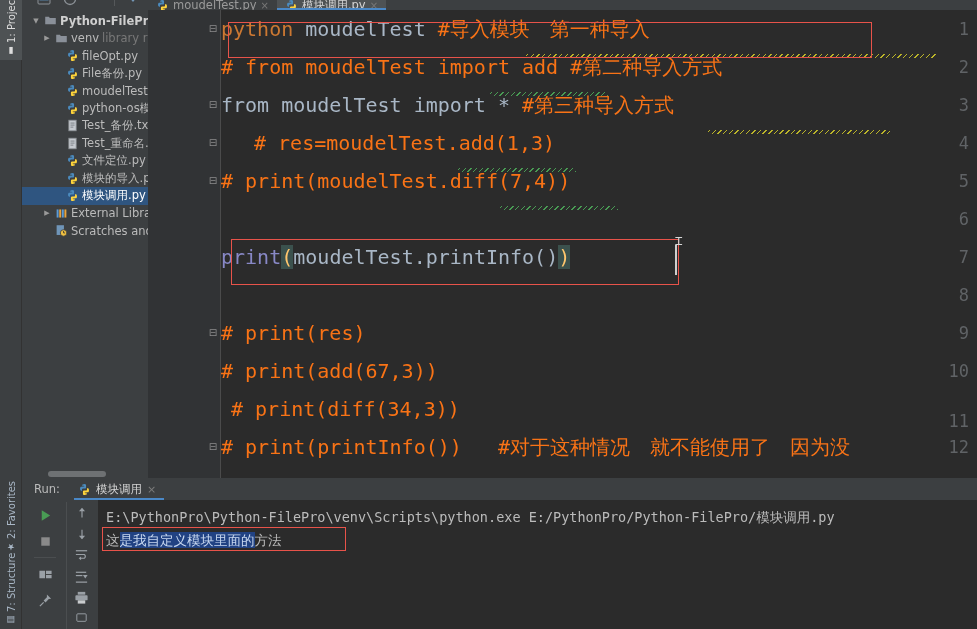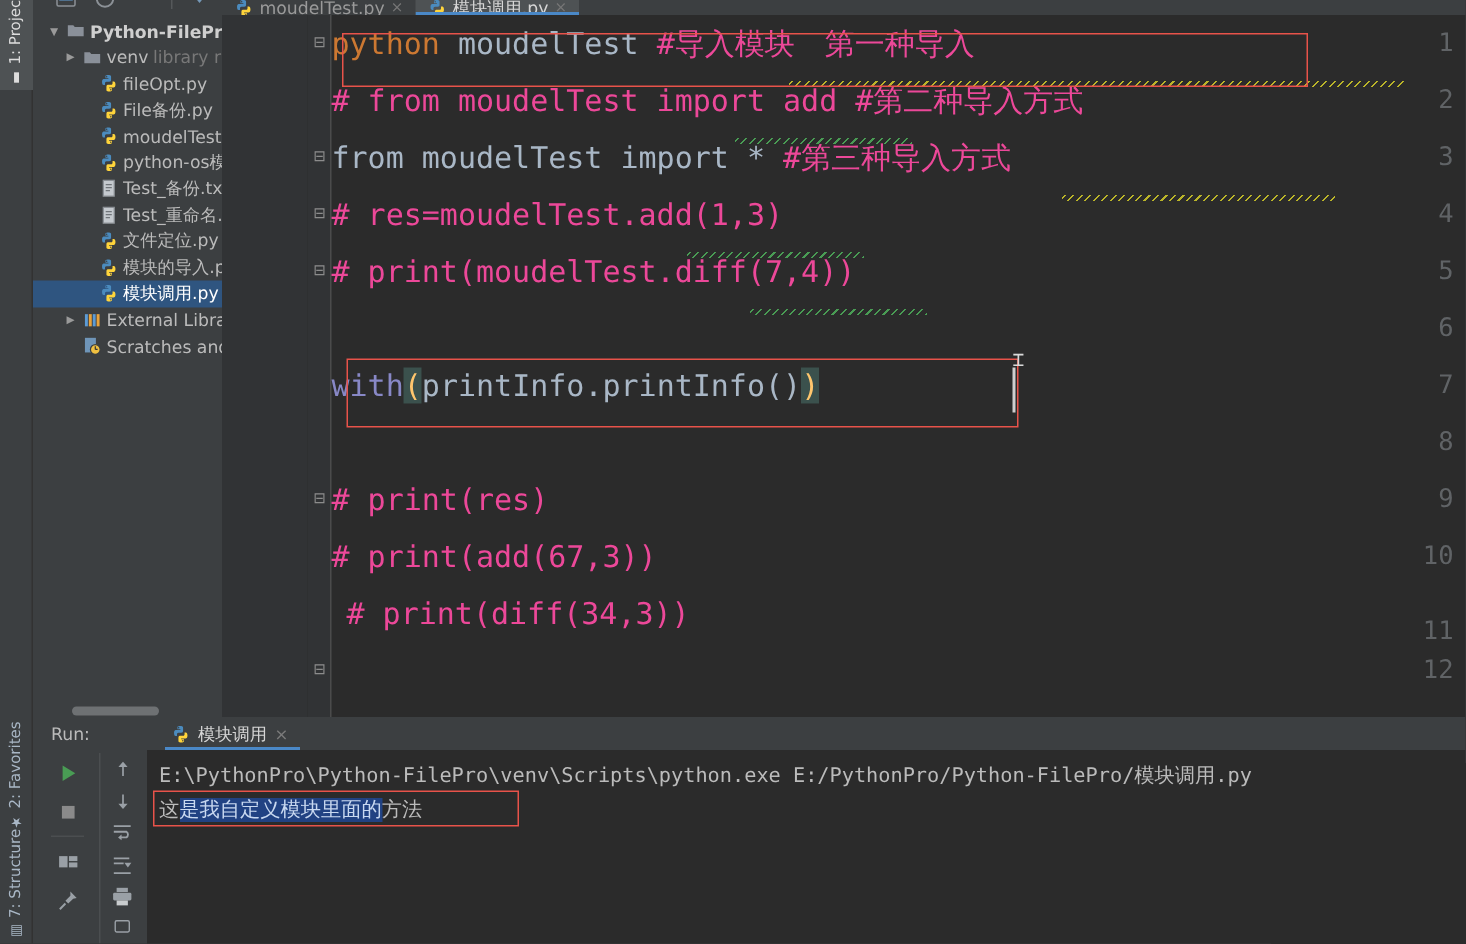--- a/index.html
+++ b/index.html
@@ -109,21 +109,21 @@
     position: absolute; left: 59px; width: 12px; height: 38px;
     line-height: 38px; text-align: center; color: #8C8C8C; font-size: 10px;
   }
   .cline {
     position: absolute; left: 0; height: 38px; line-height: 38px;
     font-family: "DejaVu Sans Mono", "Liberation Mono", monospace;
     font-size: 20px; white-space: pre; color: #A9B7C6;
   }
   .kw   { color: #CC7832; }
   .id   { color: #A9B7C6; }
-  .cmt  { color: #ec4899; }
+  .cmt  { color: #f97316; }
   .fn   { color: #8888C6; }
   .par  { color: #FFC66D; background: #3B514D; }
 
   .squig {
     position: absolute; height: 4px;
     background-image: repeating-linear-gradient(
       135deg, transparent 0 1px, currentColor 1px 2px, transparent 2px 4px);
   }
   .sq-green { color: #499C54; }
   .sq-yellow { color: #BBB529; }
@@ -145,21 +145,21 @@
     background: #323232;
   }
 
   
   .runpanel {
     position: absolute; left: 22px; top: 478px; width: 955px; height: 151px;
     background: #3C3F41;
   }
   .run-head {
     position: absolute; left: 0; top: 0; width: 955px; height: 22px;
-    display: flex; align-items: center; font-size: 11.5px; color: #BBBBBB; gap: 36px;
+    display: flex; align-items: center; font-size: 11.5px; color: #BBBBBB;
   }
   .run-label { padding-left: 12px; }
   .run-tab {
     margin-left: 14px; height: 22px; display: flex; align-items: center;
     gap: 5px; padding: 0 8px 0 4px; position: relative; color: #D6D6D6;
   }
   .run-tab::after {
     content: ""; position: absolute; left: 0; right: 0; bottom: 0;
     height: 2px; background: #4A88C7;
   }
@@ -404,28 +404,29 @@
       <div class="ln" style="top: 114px;">4</div>
       <div class="ln" style="top: 76px;">3</div>
       <div class="ln" style="top: 38px;">2</div>
       <div class="ln" style="top: 0px;">1</div>
       <div class="gutter"></div>
     <div class="gutter-fold"></div>
     <div class="code-area" id="codeArea">
         <div class="cline" style="top: 0px;"><span class="kw">python</span><span class="id"> moudelTest </span><span class="cmt">#导入模块　第一种导入</span></div>
         <div class="cline" style="top: 38px;"><span class="cmt"># from moudelTest import add #第二种导入方式</span></div>
         <div class="cline" style="top: 76px;"><span class="id">from moudelTest import * </span><span class="cmt">#第三种导入方式</span></div>
-        <div class="cline" style="top: 114px;"><span class="cmt"># res=moudelTest.add(1,3)</span></div>
+        <div class="cline" style="top: 114px; margin-left: 33px;"><span class="cmt"># res=moudelTest.add(1,3)</span></div>
         <div class="cline" style="top: 152px;"><span class="cmt"># print(moudelTest.diff(7,4))</span></div>
         <div class="cline" style="top: 190px;">&nbsp;</div>
-        <div class="cline" style="top: 228px;"><span class="fn">with</span><span class="par">(</span><span class="id">printInfo.printInfo()</span><span class="par">)</span></div>
+        <div class="cline" style="top: 228px;"><span class="fn">print</span><span class="par">(</span><span class="id">moudelTest.printInfo()</span><span class="par">)</span></div>
         <div class="cline" style="top: 266px;">&nbsp;</div>
         <div class="cline" style="top: 304px;"><span class="cmt"># print(res)</span></div>
         <div class="cline" style="top: 342px;"><span class="cmt"># print(add(67,3))</span></div>
         <div class="cline" style="top: 380px; margin-left: 10px;"><span class="cmt"># print(diff(34,3))</span></div>
+        <div class="cline" style="top: 418px;"><span class="cmt"># print(printInfo())   #对于这种情况　就不能使用了　因为没</span></div>
       </div>
 
     <div class="squig sq-yellow" style="left:378px; top:44px; width:410px;"></div>
     <div class="squig sq-green" style="left:342px; top:82px; width:118px;"></div>
     <div class="squig sq-yellow" style="left:560px; top:120px; width:182px;"></div>
     <div class="squig sq-green" style="left:310px; top:158px; width:118px;"></div>
     <div class="squig sq-green" style="left:352px; top:196px; width:118px;"></div>
 
     <div class="hl-box" style="left:80px; top:12px; width:644px; height:36px;"></div>
     <div class="hl-box" style="left:83px; top:229px; width:448px; height:46px;"></div>

